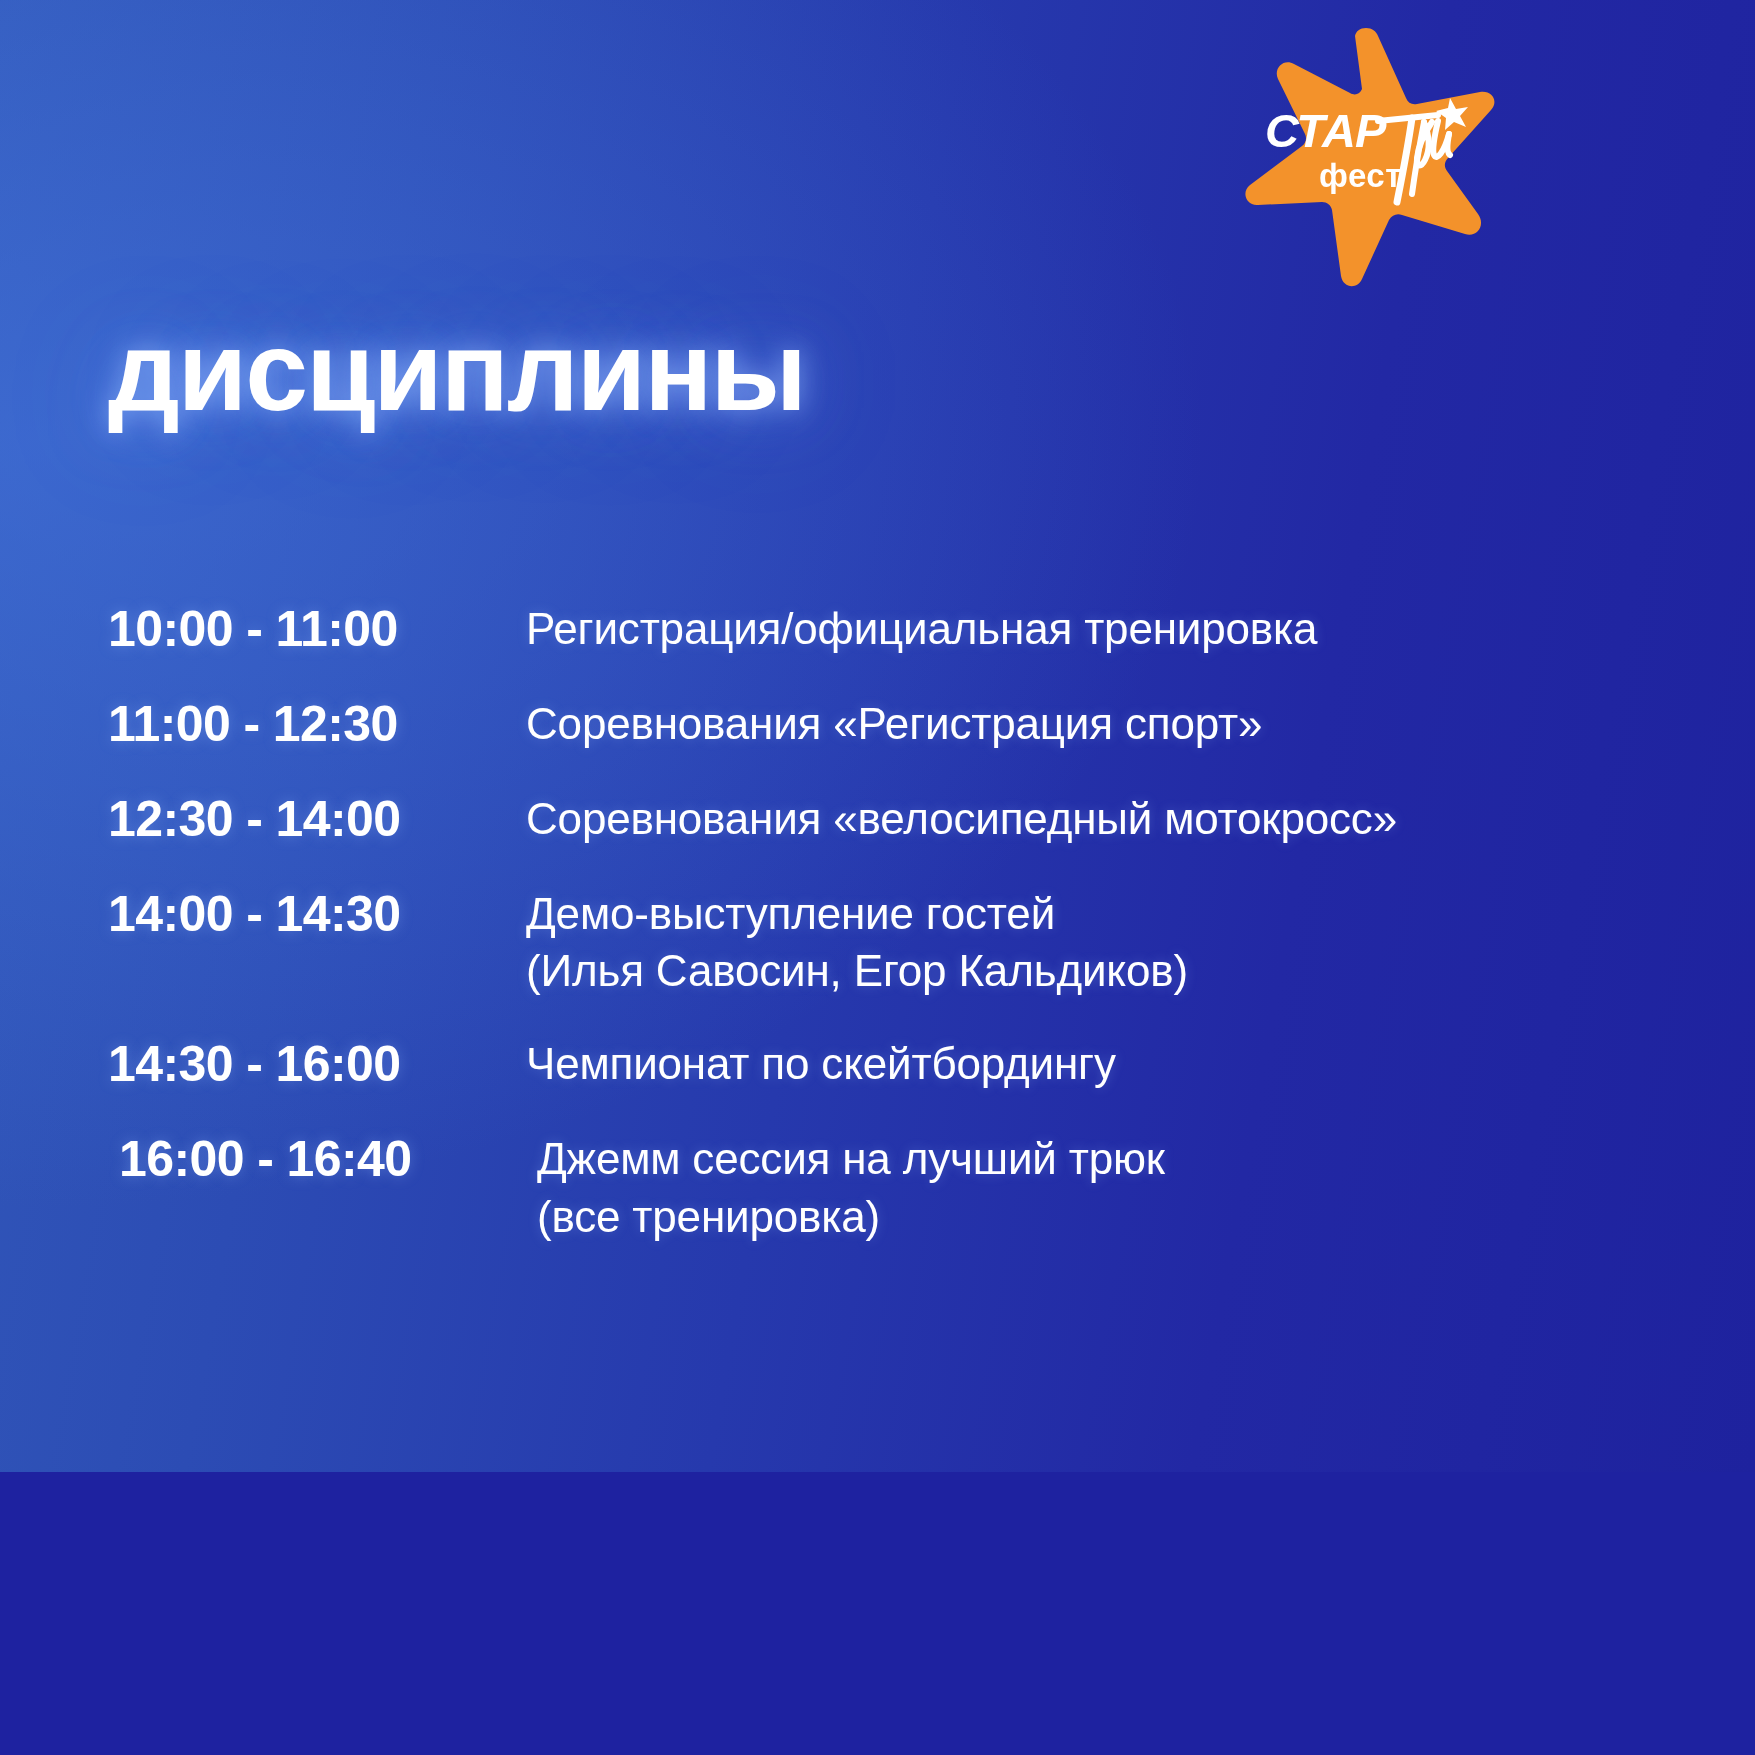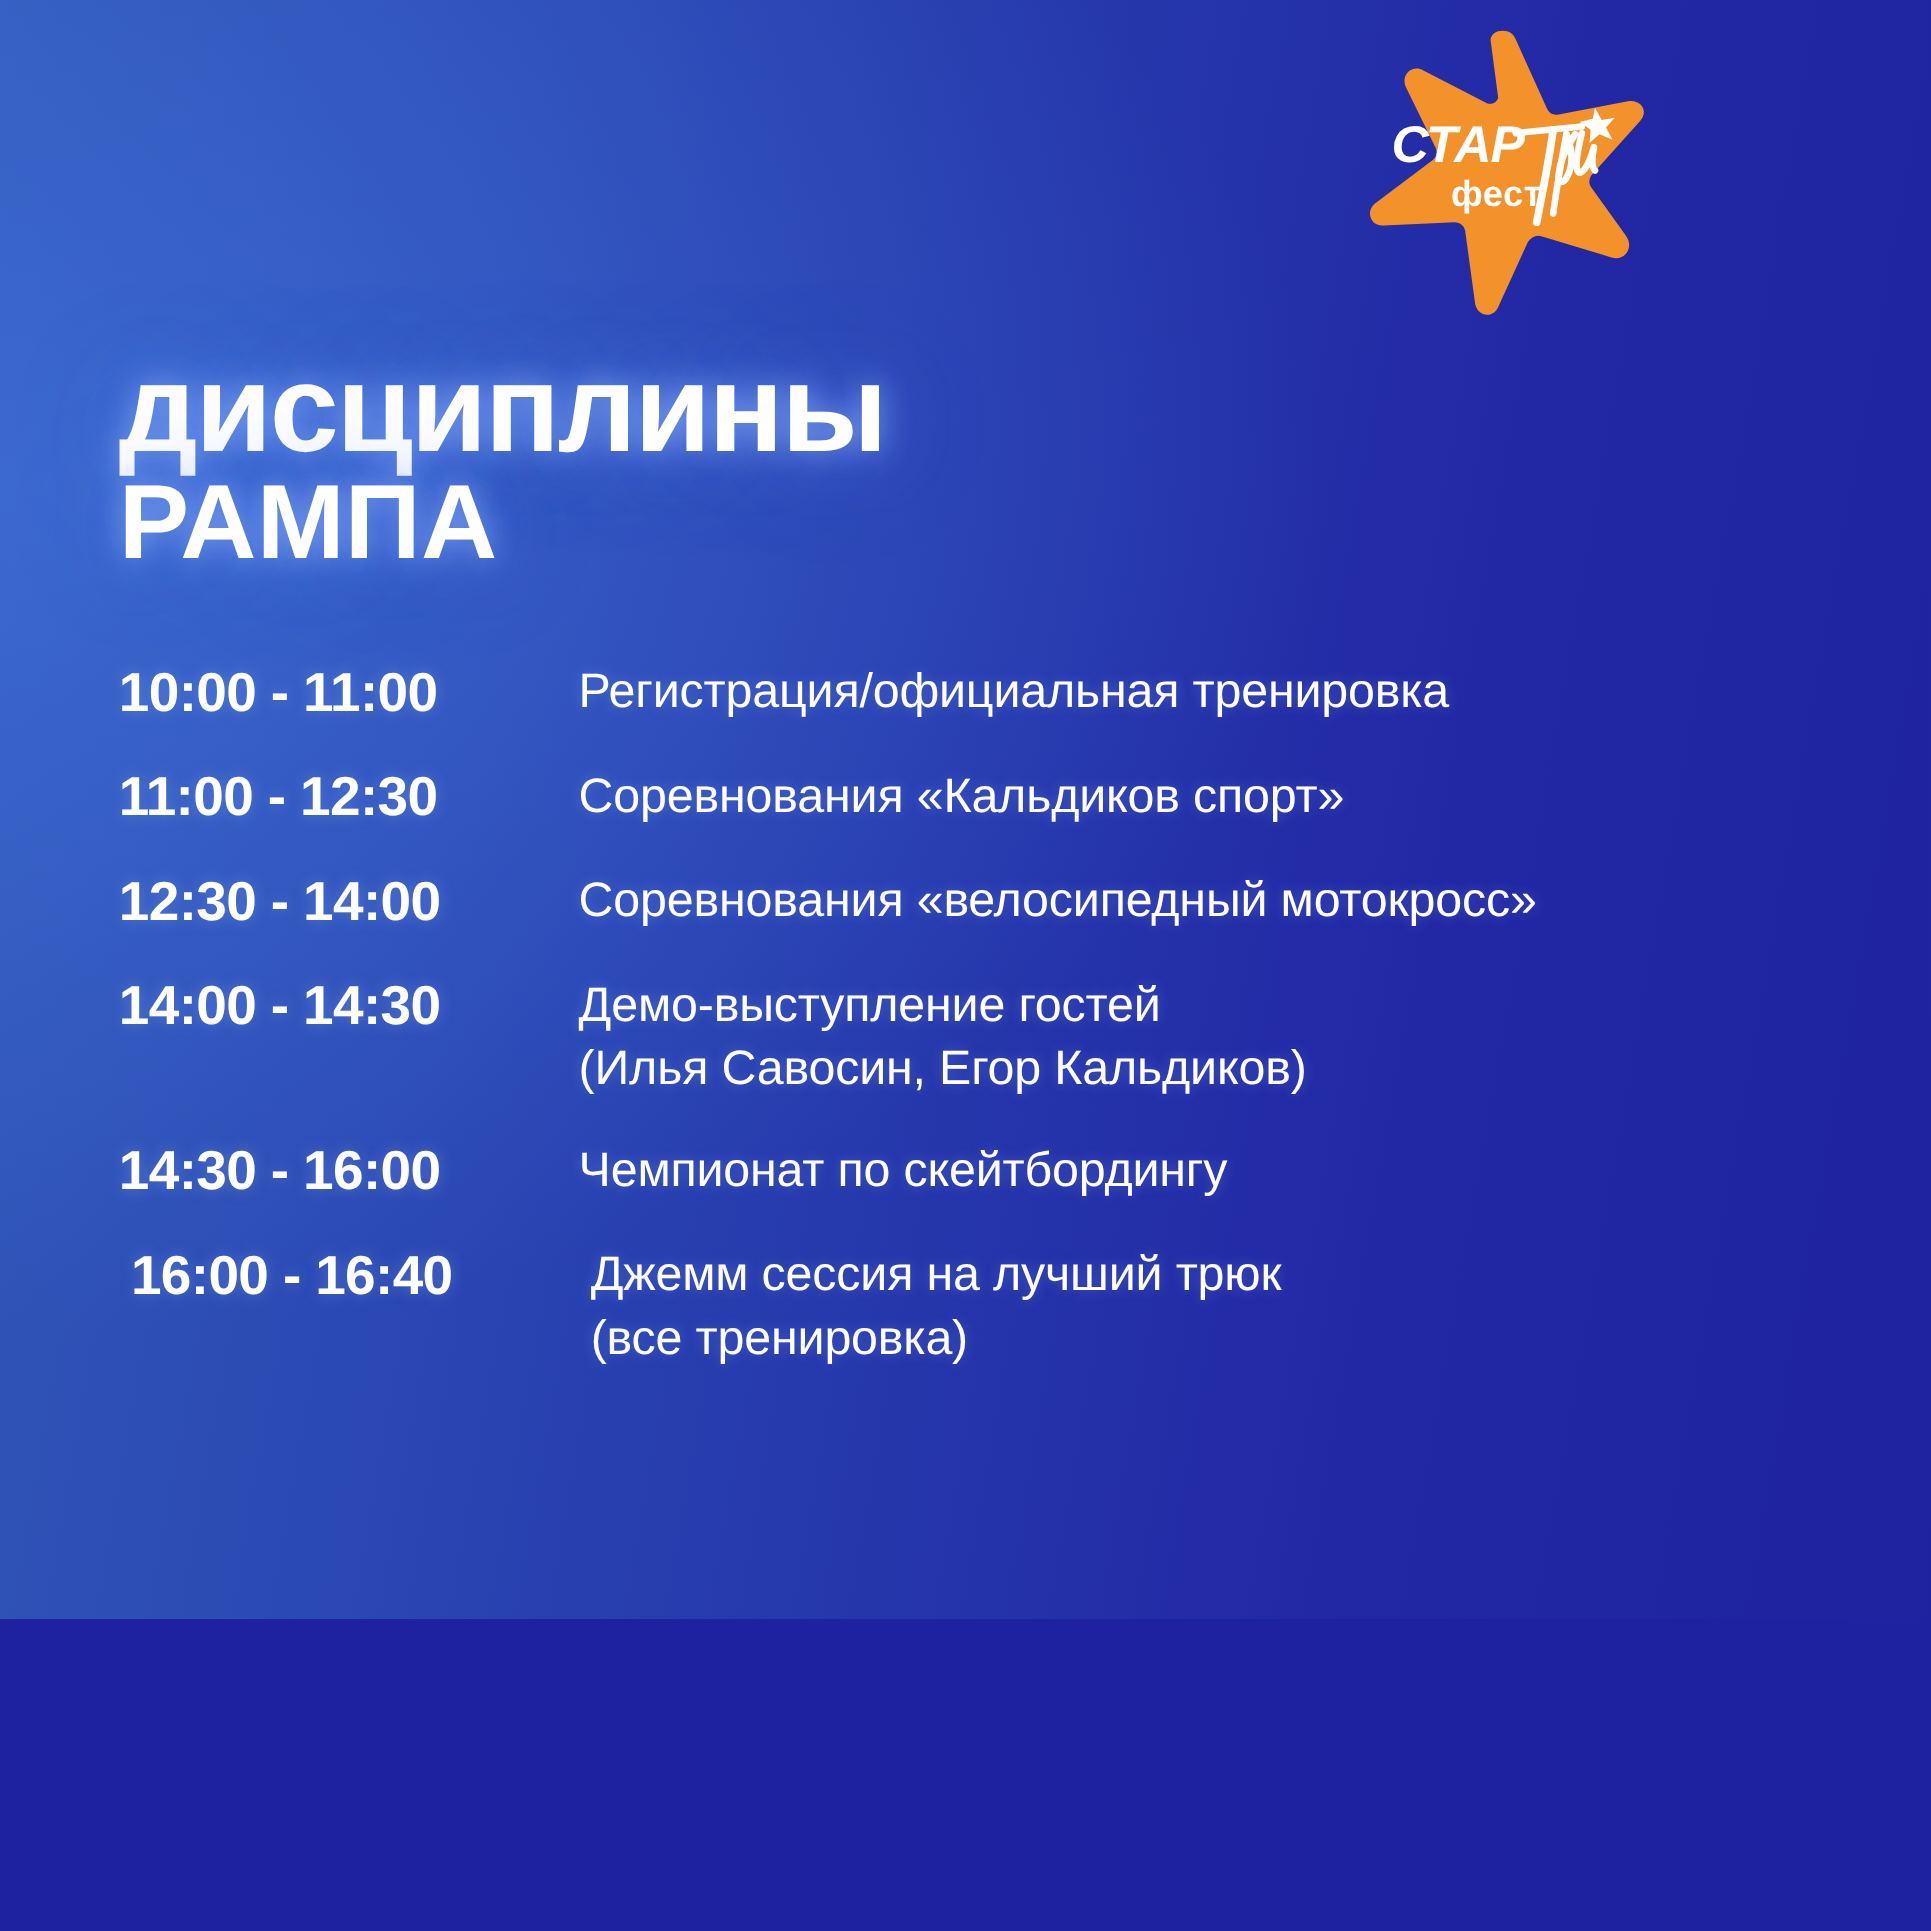--- a/index.html
+++ b/index.html
@@ -144,36 +144,35 @@
       </g>
 
       <path fill="#ffffff" d="M234 76 l6 11 12 -2 -8 9 6 11 -12 -5 -9 8 1 -12 -10 -7 12 -3 z"></path>
 
       <text x="103" y="165" font-family="'Liberation Sans','DejaVu Sans',sans-serif" font-size="33" font-weight="700" letter-spacing="0.5" fill="#ffffff">фест</text>
     </svg>
   </div>
 
   <div class="headline">
     <div class="headline-line l1">дисциплины</div>
-    <div class="headline-line l2">РАМПА</div>
   </div>
 
   <div class="schedule">
 
     <div class="row">
       <div class="time">10:00 - 11:00</div>
       <div class="desc">
         <span>Регистрация/официальная тренировка</span>
       </div>
     </div>
 
     <div class="row">
       <div class="time">11:00 - 12:30</div>
       <div class="desc">
-        <span>Соревнования «Кальдиков спорт»</span>
+        <span>Соревнования «Регистрация спорт»</span>
       </div>
     </div>
 
     <div class="row">
       <div class="time">12:30 - 14:00</div>
       <div class="desc">
         <span>Соревнования «велосипедный мотокросс»</span>
       </div>
     </div>
 

